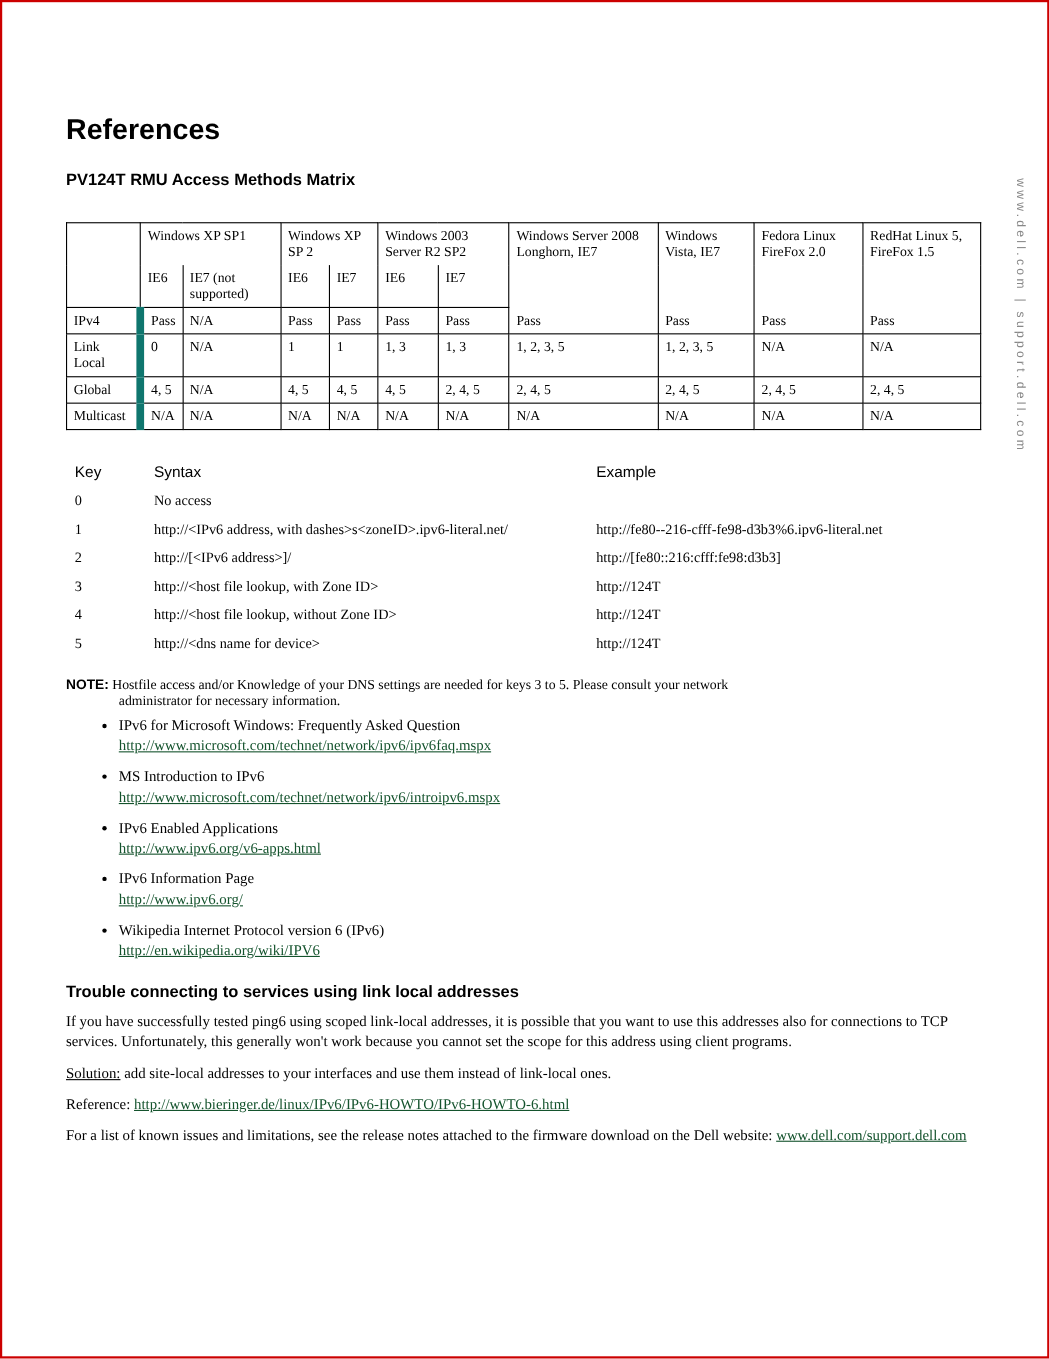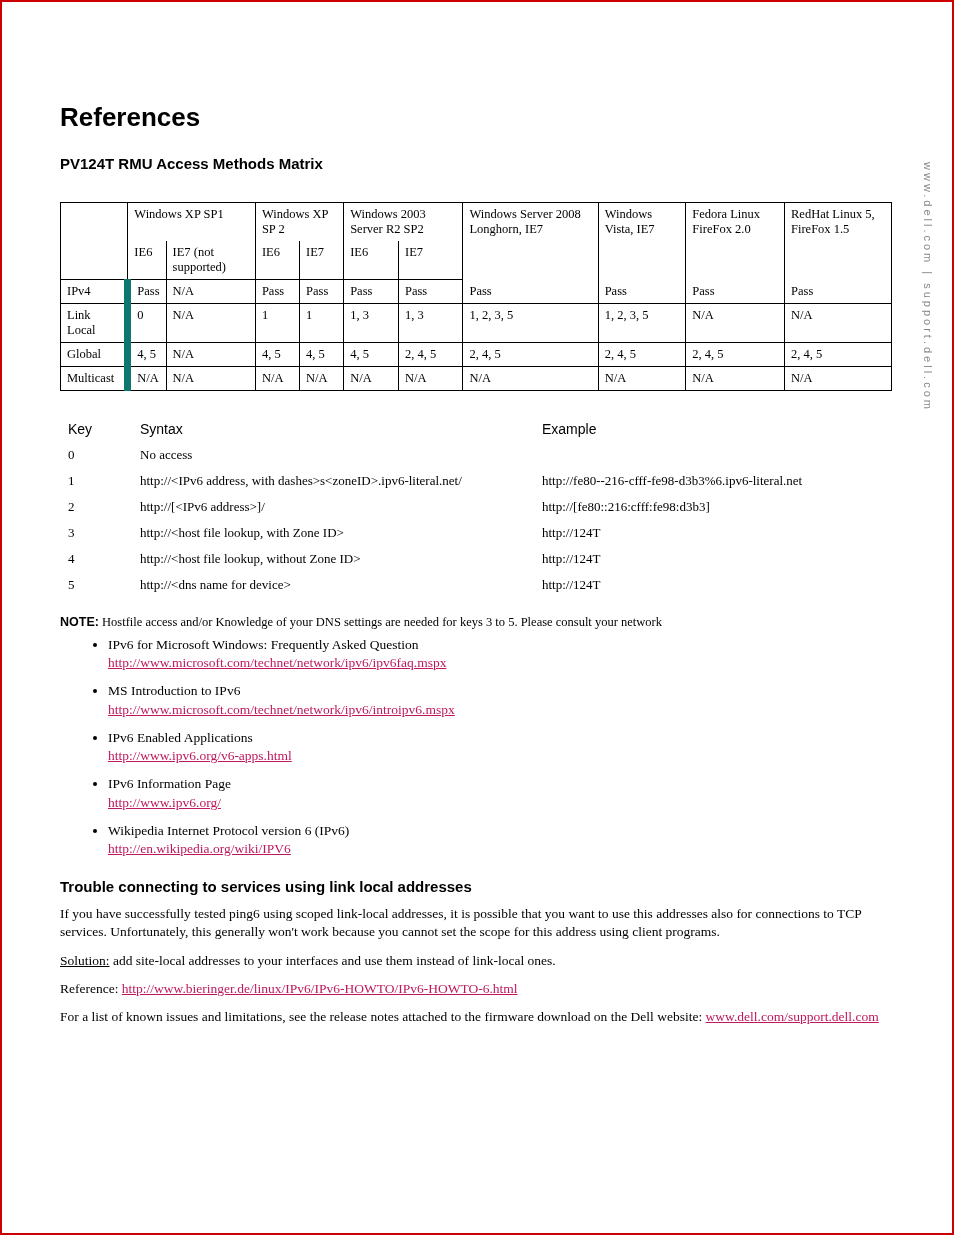--- a/index.html
+++ b/index.html
@@ -76,21 +76,21 @@
 .keytable .scol { width: 400px; }
 .note {
   font-size: 12.5px;
   margin-top: 16px;
   padding-left: 0;
 }
 .note strong { font-family: Arial, Helvetica, sans-serif; }
 .note-indent { display: block; padding-left: 48px; }
 ul { list-style: disc; margin-left: 48px; margin-top: 6px; }
 ul li { margin-bottom: 10px; font-size: 13.5px; line-height: 1.35; }
-a { color: #be185d; text-decoration: underline; }
+a { color: #14532d; text-decoration: underline; }
 .para { font-size: 13.5px; line-height: 1.35; margin-bottom: 10px; }
 .solution { text-decoration: underline; }
 </style>
 </head>
 <body>
 
 <div class="sidebar-text">www.dell.com | support.dell.com</div>
 
 <div class="content">
 
@@ -214,20 +214,21 @@
           <td class="kcol">5</td>
           <td class="scol">http://&lt;dns name for device&gt;</td>
           <td>http://124T</td>
         </tr>
       </tbody>
   </table>
 
   <p class="note">
     <strong>NOTE:</strong>
     <span>Hostfile access and/or Knowledge of your DNS settings are needed for keys 3 to 5.   Please consult your network</span>
+    <span class="note-indent">administrator for necessary information.</span>
   </p>
 
   <ul id="links-list">
       <li><span>IPv6 for Microsoft Windows: Frequently Asked Question</span><br><a href="#">http://www.microsoft.com/technet/network/ipv6/ipv6faq.mspx</a></li>
       <li><span>MS Introduction to IPv6</span><br><a href="#">http://www.microsoft.com/technet/network/ipv6/introipv6.mspx</a></li>
       <li><span>IPv6 Enabled Applications</span><br><a href="#">http://www.ipv6.org/v6-apps.html</a></li>
       <li><span>IPv6 Information Page</span><br><a href="#">http://www.ipv6.org/</a></li>
       <li><span>Wikipedia Internet Protocol version 6 (IPv6)</span><br><a href="#">http://en.wikipedia.org/wiki/IPV6</a></li>
     </ul>
 

